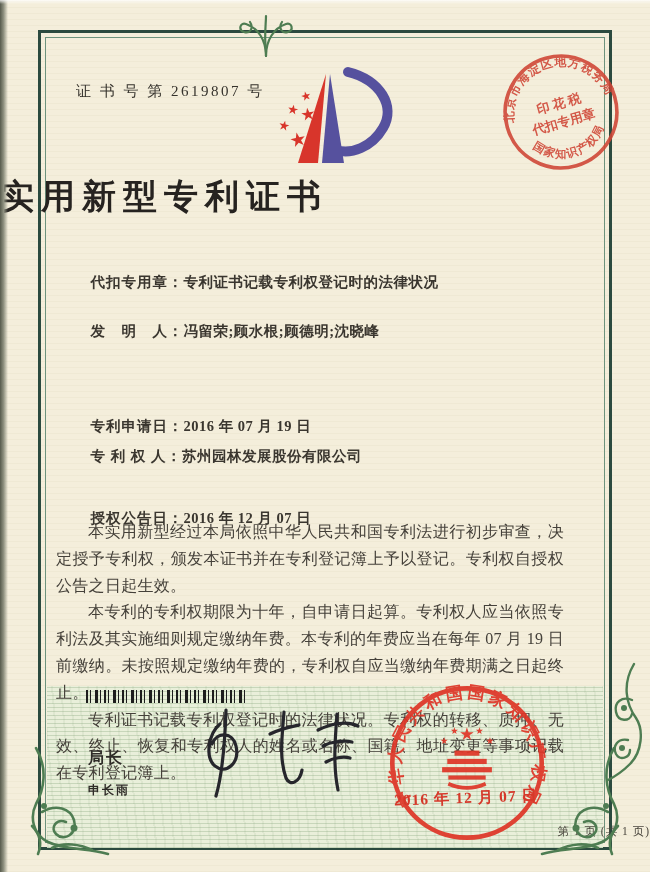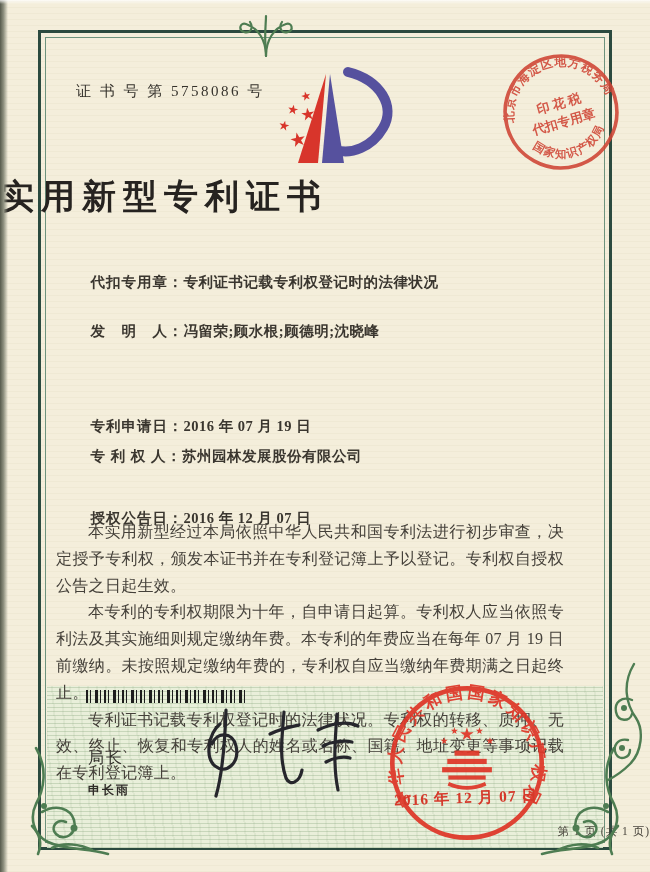--- a/index.html
+++ b/index.html
@@ -50,21 +50,21 @@
   .body-text p{ text-indent:2em; }
 
   .barcode{ position:absolute; left:86px; top:690px; width:160px; height:13px;
     background:repeating-linear-gradient(90deg,
       #1d1d1d 0 2px, transparent 2px 4px,
       #1d1d1d 4px 5px, transparent 5px 9px,
       #1d1d1d 9px 12px, transparent 12px 14px,
       #1d1d1d 14px 15px, transparent 15px 18px); }
 
   .director-label{ position:absolute; left:88px; top:748px; font-size:16px;
-    font-weight:400; color:#2f2c28; letter-spacing:2px;
+    font-weight:700; color:#2f2c28; letter-spacing:2px;
     font-family:"Liberation Sans","DejaVu Sans",sans-serif;text-align:center;}
   .director-name{ position:absolute; left:88px; top:782px; font-size:12px;
     font-weight:700; color:#2f2c28; letter-spacing:2px;
     font-family:"Liberation Sans","DejaVu Sans",sans-serif;text-align:center;}
 
   .signature{ position:absolute; left:190px; top:700px; width:180px; height:105px; }
 
   .seal{ position:absolute; left:384px; top:680px; width:166px; height:166px; opacity:.92; }
   .seal-date{ position:absolute; left:394px; top:788px; font-size:15.5px; font-weight:700;
     color:#d5382a; letter-spacing:1px; transform:rotate(-2deg); }
@@ -83,21 +83,21 @@
 
 <div class="page">
 
   <div class="scan-edge-left"></div>
   <div class="scan-edge-top"></div>
 
   <div class="frame-outer"></div>
   <div class="frame-inner"></div>
   <div class="green-band"></div>
 
-  <div class="cert-number">证 书 号 第 5758086 号</div>
+  <div class="cert-number">证 书 号 第 2619807 号</div>
 
   <svg class="logo" viewBox="0 0 148 110">
     <path d="M 92,8 C 124,16 140,42 127,64 C 116,83 95,91 80,86" fill="none" stroke="#56519e" stroke-width="10" stroke-linecap="round"></path>
     <polygon points="74,10 88,99 66,99" fill="#56519e"></polygon>
     <polygon points="70,10 62,99 42,99" fill="#d8352b"></polygon>
     <text x="50" y="36" font-size="12" fill="#d8352b" text-anchor="middle" transform="rotate(-14 50 32)">★</text>
     <text x="37" y="50" font-size="13" fill="#d8352b" text-anchor="middle" transform="rotate(10 37 46)">★</text>
     <text x="52" y="56" font-size="17" fill="#d8352b" text-anchor="middle" transform="rotate(-8 52 51)">★</text>
     <text x="28" y="66" font-size="13" fill="#d8352b" text-anchor="middle" transform="rotate(12 28 62)">★</text>
     <text x="42" y="82" font-size="19" fill="#d8352b" text-anchor="middle" transform="rotate(-12 42 76)">★</text>

